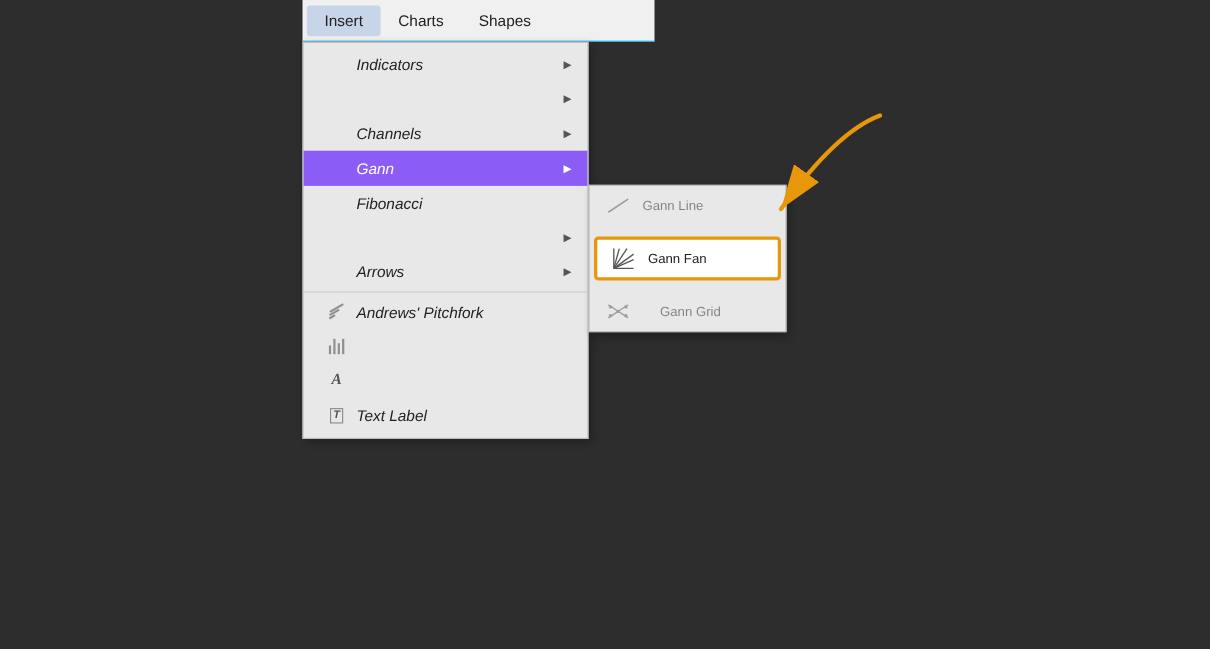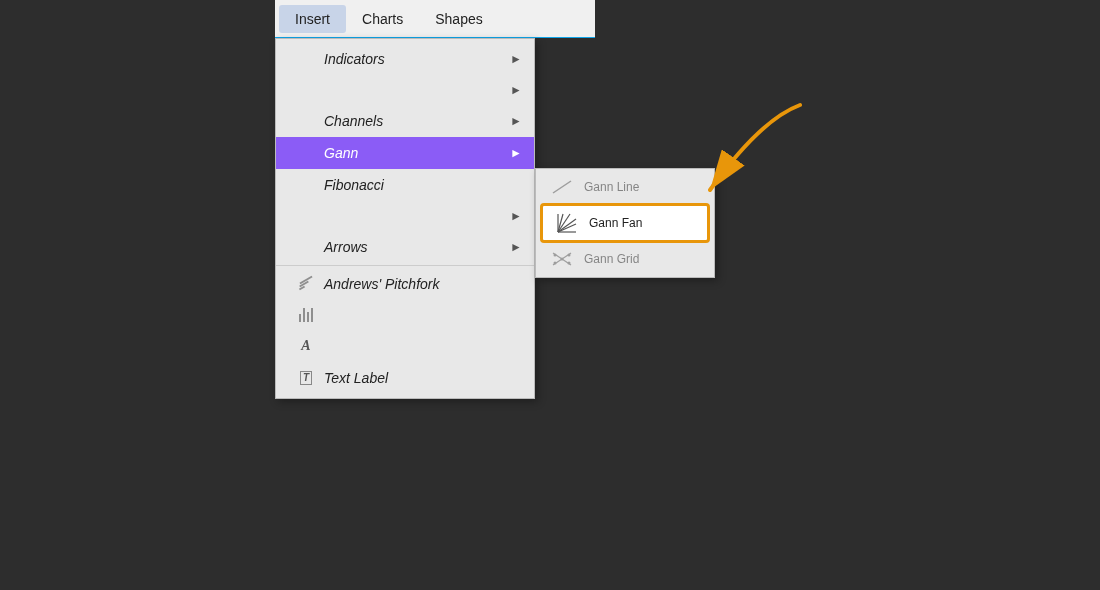--- a/index.html
+++ b/index.html
@@ -188,21 +188,21 @@
 
     .submenu-item.dim {
       opacity: 0.5;
     }
 
     
     .submenu-item.gann-fan-item {
       background: #fff;
       border: 3px solid #e8960a;
       border-radius: 4px;
-      margin: 2px 4px;
+      margin: 14px 4px;
       padding: 6px 10px;
     }
 
     
     .orange-arrow {
       position: absolute;
       top: 100px;
       left: 640px;
       z-index: 50;
     }
@@ -317,21 +317,21 @@
         <line x1="2" y1="20" x2="20" y2="12" stroke="#555" stroke-width="1.2"></line>
         <line x1="2" y1="20" x2="20" y2="7" stroke="#555" stroke-width="1.2"></line>
         <line x1="2" y1="20" x2="14" y2="2" stroke="#555" stroke-width="1.2"></line>
         <line x1="2" y1="20" x2="7" y2="2" stroke="#555" stroke-width="1.2"></line>
         <line x1="2" y1="20" x2="2" y2="2" stroke="#555" stroke-width="1.2"></line>
       </svg>
     </div>
     <span>Gann Fan</span>
   </div>
 
-  <div class="submenu-item dim" style="overflow:hidden; max-height:28px;">
+  <div class="submenu-item dim" style="overflow:hidden; max-height:28px;gap:16px;">
     <div class="icon-area">
       <svg width="22" height="16" viewBox="0 0 22 16">
 
         <line x1="2" y1="2" x2="20" y2="14" stroke="#555" stroke-width="1.2"></line>
         <line x1="2" y1="14" x2="20" y2="2" stroke="#555" stroke-width="1.2"></line>
         <circle cx="11" cy="8" r="1.5" fill="#555"></circle>
         <circle cx="4" cy="4" r="1.5" fill="#555"></circle>
         <circle cx="18" cy="4" r="1.5" fill="#555"></circle>
         <circle cx="4" cy="12" r="1.5" fill="#555"></circle>
         <circle cx="18" cy="12" r="1.5" fill="#555"></circle>

